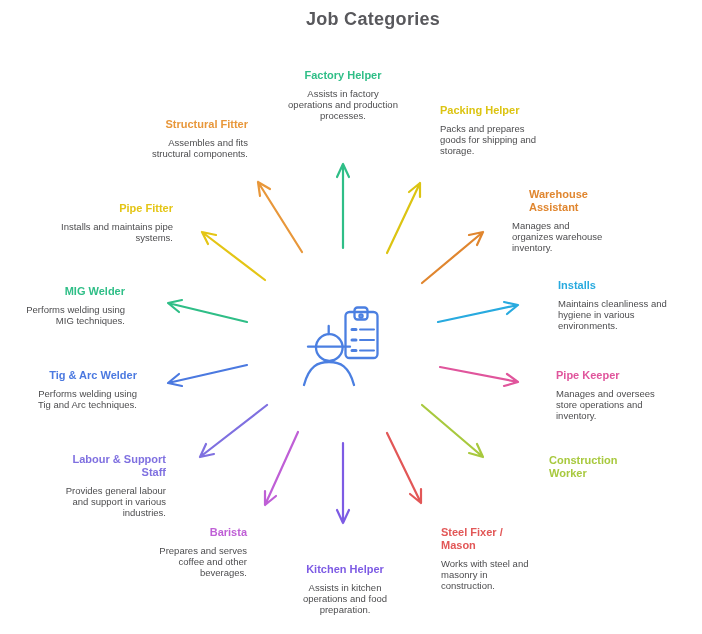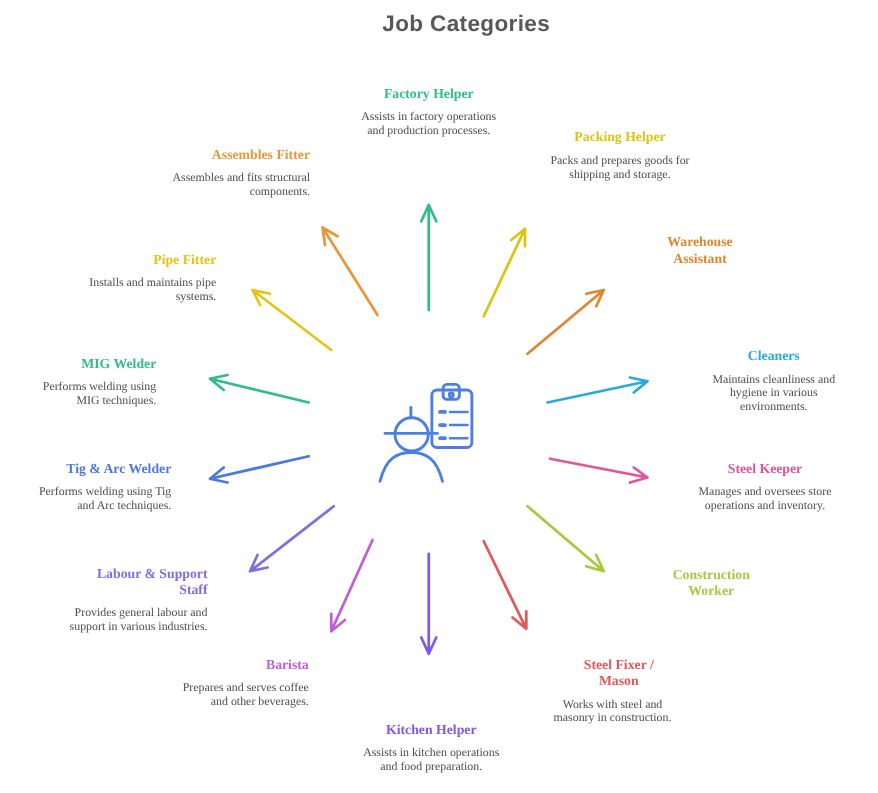--- a/index.html
+++ b/index.html
@@ -5,22 +5,22 @@
   html,body{margin:0;padding:0;background:#fff;}
   .stage{
     position:relative;width:702px;height:634px;background:#ffffff;
     font-family:"Liberation Sans",sans-serif;overflow:hidden;
   }
   .page-title{
     position:absolute;top:9px;left:0;width:688px;text-align:center;
     font-size:18px;font-weight:bold;color:#58585c;letter-spacing:.3px;padding-left:29px;
   }
   .arrows,.cicon{position:absolute;top:0;left:0;}
-  .cat{position:absolute;font-family:Liberation Serif, serif;}
-  .cat.align-left{text-align:center;}
+  .cat{position:absolute;}
+  .cat.align-left{text-align:left;}
   .cat.align-right{text-align:right;}
   .cat.align-center{text-align:center;}
   .cat-title{font-size:11px;font-weight:bold;line-height:13px;margin-bottom:7px;}
   .cat-desc{font-size:9.5px;color:#4d4d4f;line-height:10.8px;}
 </style>
 </head>
 <body>
 
 <div class="stage">
 
@@ -63,43 +63,44 @@
     <div class="cat-title" style="color: rgb(47, 190, 135);">Factory Helper</div>
     <div class="cat-desc">Assists in factory operations and production processes.</div>
   </div>
 
   <div class="cat align-left" style="top:104px;left:440px;width:112px">
     <div class="cat-title" style="color: rgb(220, 196, 18);">Packing Helper</div>
     <div class="cat-desc">Packs and prepares goods for shipping and storage.</div>
   </div>
 
   <div class="cat align-left" style="top:188px;left:512px;width:96px">
-    <div class="cat-title" style="color: rgb(224, 134, 47);">Warehouse Assistant</div>
+    <div class="cat-title" style="color: rgb(224, 134, 47); margin-left: 17px;">Warehouse Assistant</div>
+    <div class="cat-desc">Manages and organizes warehouse inventory.</div>
   </div>
 
   <div class="cat align-left" style="top:279px;left:558px;width:122px">
-    <div class="cat-title" style="color: rgb(40, 170, 223);">Cleaners</div>
+    <div class="cat-title" style="color: rgb(40, 170, 223);">Installs</div>
     <div class="cat-desc">Maintains cleanliness and hygiene in various environments.</div>
   </div>
 
   <div class="cat align-left" style="top:369px;left:556px;width:112px">
-    <div class="cat-title" style="color: rgb(224, 85, 156);">Steel Keeper</div>
+    <div class="cat-title" style="color: rgb(224, 85, 156);">Pipe Keeper</div>
     <div class="cat-desc">Manages and oversees store operations and inventory.</div>
   </div>
 
-  <div class="cat align-left" style="top:454px;left:520px;width:98px">
+  <div class="cat align-left" style="top:454px;left:549px;width:98px">
     <div class="cat-title" style="color: rgb(168, 201, 62);">Construction Worker</div>
   </div>
 
   <div class="cat align-left" style="top:526px;left:441px;width:98px">
-    <div class="cat-title" style="color: rgb(226, 87, 87); margin-left: 10px;">Steel Fixer / Mason</div>
+    <div class="cat-title" style="color: rgb(226, 87, 87);">Steel Fixer / Mason</div>
     <div class="cat-desc">Works with steel and masonry in construction.</div>
   </div>
 
-  <div class="cat align-center" style="top:578px;left:287px;width:116px">
+  <div class="cat align-center" style="top:563px;left:287px;width:116px">
     <div class="cat-title" style="color: rgb(125, 91, 228);">Kitchen Helper</div>
     <div class="cat-desc">Assists in kitchen operations and food preparation.</div>
   </div>
 
   <div class="cat align-right" style="top:526px;right:455px;width:112px">
     <div class="cat-title" style="color: rgb(191, 95, 214);">Barista</div>
     <div class="cat-desc">Prepares and serves coffee and other beverages.</div>
   </div>
 
   <div class="cat align-right" style="top:369px;right:565px;width:112px">
@@ -116,17 +117,17 @@
     <div class="cat-title" style="color: rgb(47, 190, 135); text-align: right;">MIG Welder</div>
     <div class="cat-desc">Performs welding using MIG techniques.</div>
   </div>
 
   <div class="cat align-right" style="top:202px;right:529px;width:112px">
     <div class="cat-title" style="color: rgb(228, 197, 21);">Pipe Fitter</div>
     <div class="cat-desc">Installs and maintains pipe systems.</div>
   </div>
 
   <div class="cat align-right" style="top:118px;right:454px;width:120px">
-    <div class="cat-title" style="color: rgb(232, 151, 58);">Assembles Fitter</div>
+    <div class="cat-title" style="color: rgb(232, 151, 58);">Structural Fitter</div>
     <div class="cat-desc">Assembles and fits structural components.</div>
   </div>
 
 </div>
 
 </body></html>

